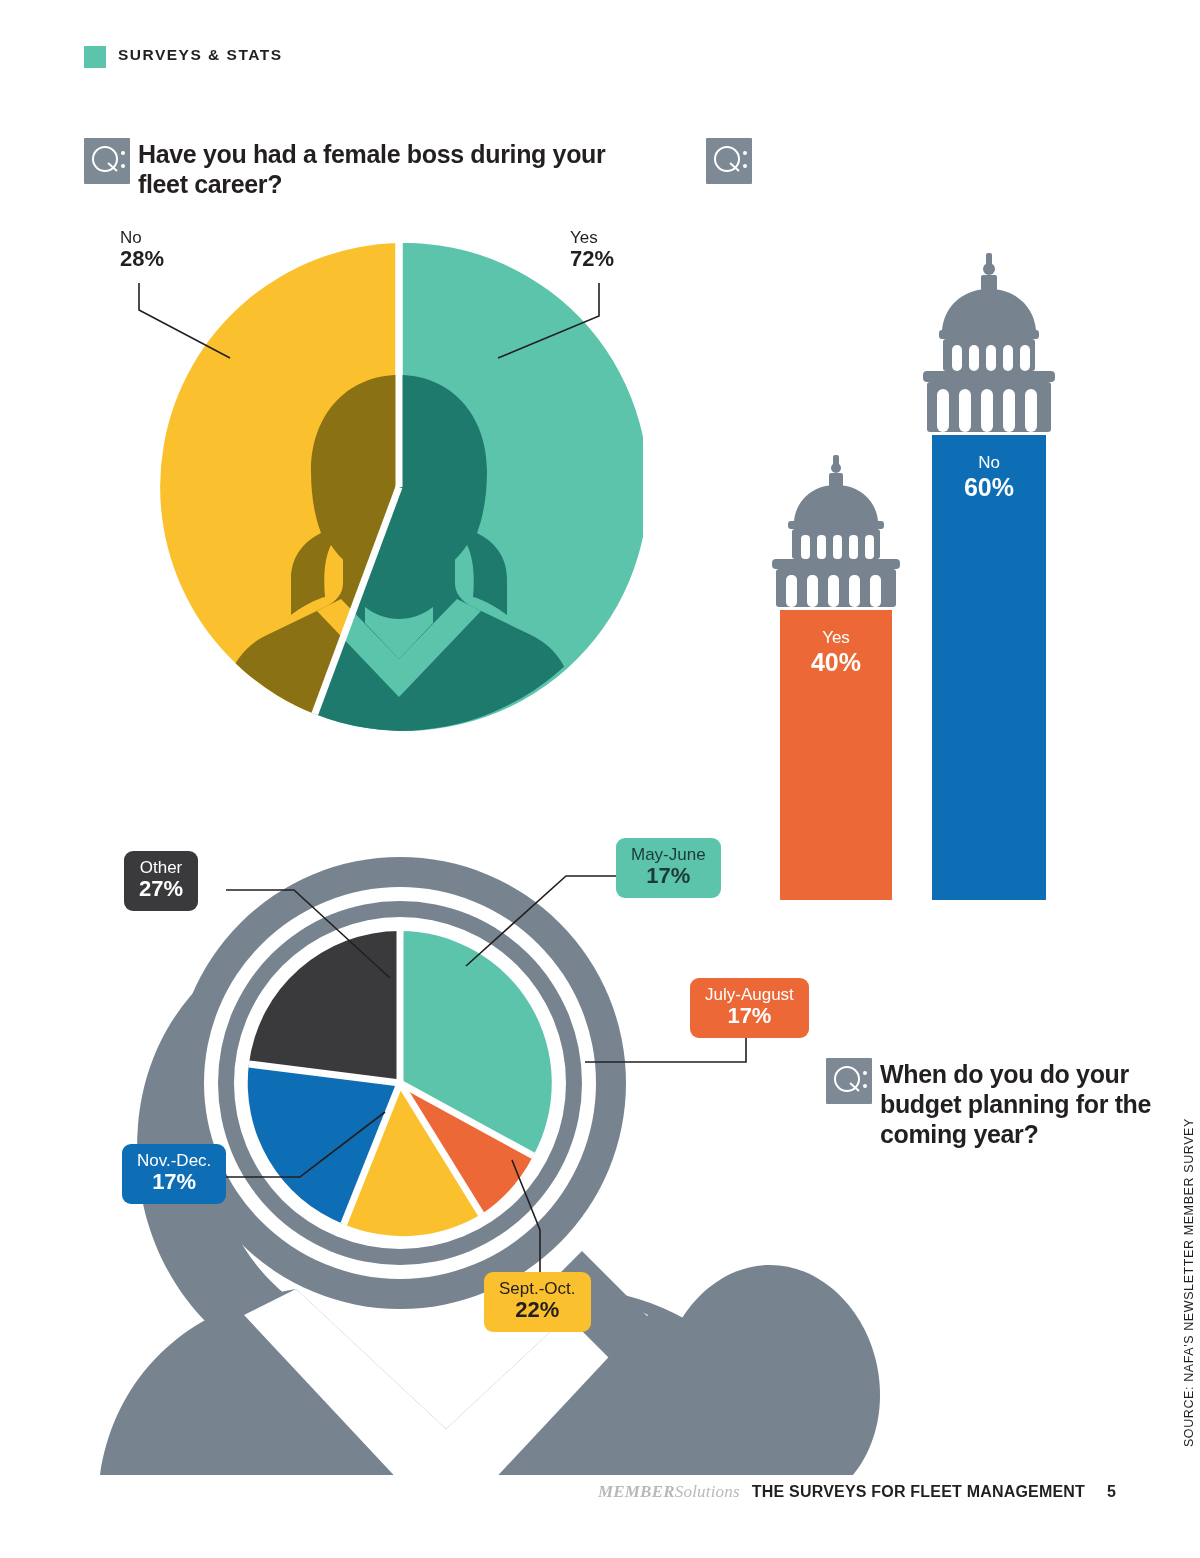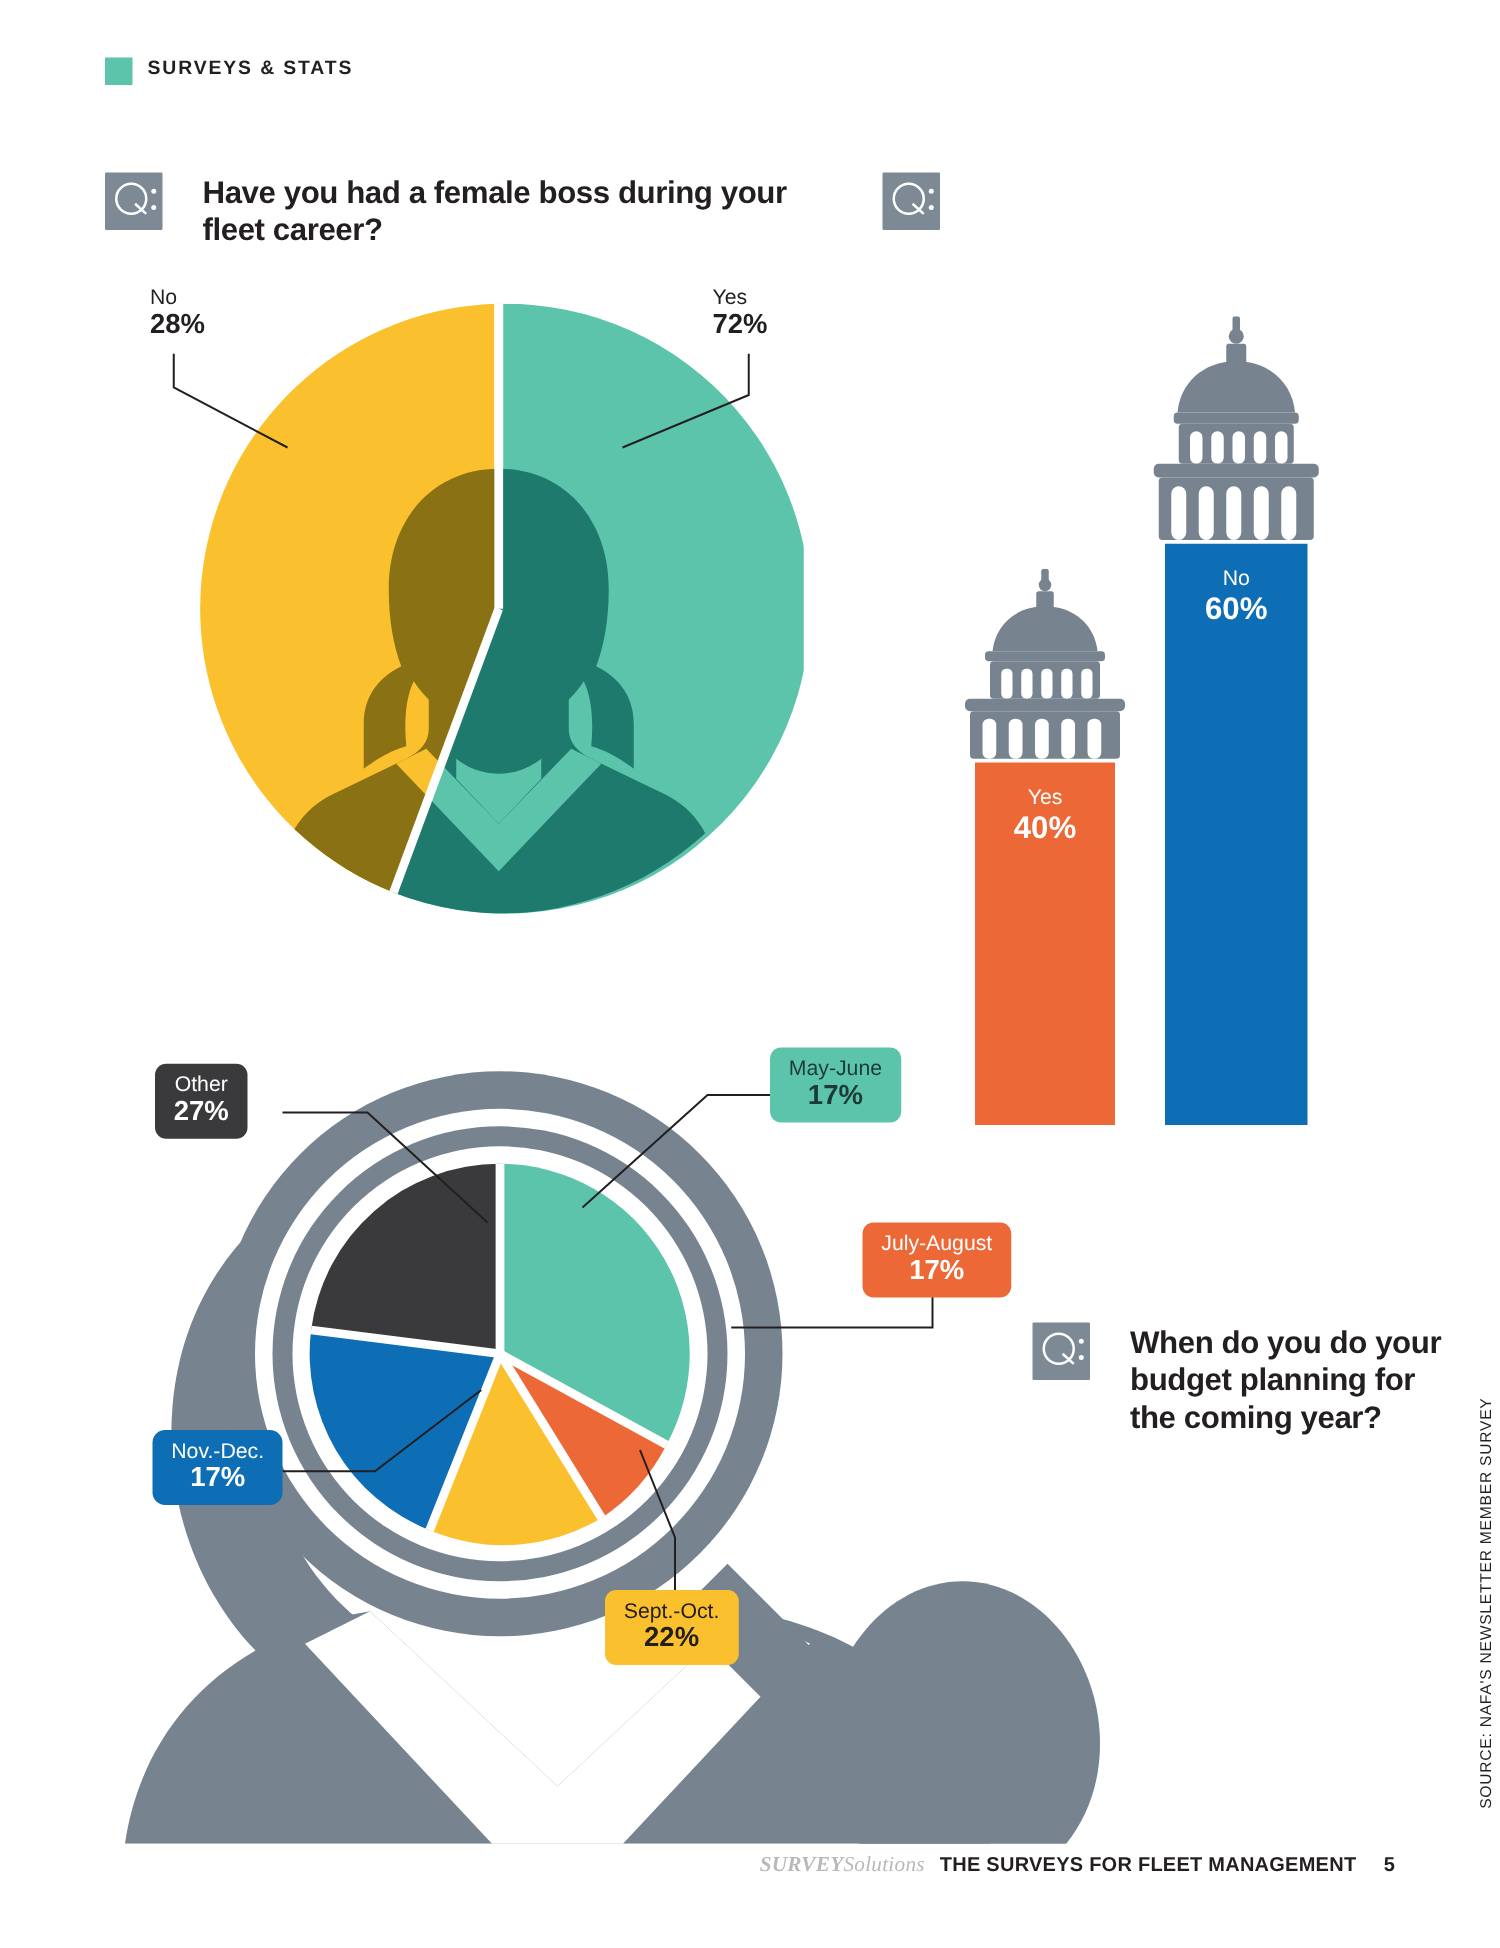--- a/index.html
+++ b/index.html
@@ -13,21 +13,21 @@
   }
 
   
   .kicker { position:absolute; left:84px; top:46px; display:flex; align-items:flex-start; gap:12px; }
   .kicker-swatch { width:22px; height:22px; background:#5dc4ac; }
   .kicker-text {
     font-size:15.5px; font-weight:bold; letter-spacing:1.5px; color:#231f20;
   }
 
   
-  .qblock { position:absolute; display:flex; gap:32px; align-items:flex-start; }
+  .qblock { position:absolute; display:flex; gap:8px; align-items:flex-start; }
   .qbadge {
     width:46px; height:46px; background:#7d8994; flex:0 0 46px;
     position:relative; border-radius:1px;
   }
   .qbadge .qring {
     position:absolute; left:8px; top:8px; width:26px; height:26px;
     border:2.2px solid #ffffff; border-radius:50%;
   }
   .qbadge .qtail {
     position:absolute; left:24px; top:24px; width:12px; height:2.2px;
@@ -80,21 +80,21 @@
   .badge .b-val  { font-size:22px; font-weight:bold; display:block; }
   .badge.dark   { background:#3a3a3c; color:#ffffff; }
   .badge.teal   { background:#5dc4ac; color:#1d3b36; }
   .badge.orange { background:#ec6836; color:#ffffff; }
   .badge.blue   { background:#0e6eb5; color:#ffffff; }
   .badge.yellow { background:#fbc02d; color:#231f20; }
 
   #b-other  { left:124px; top:851px; }
   #b-may    { left:616px; top:838px; }
   #b-july   { left:690px; top:978px; }
-  #b-nov    { left:122px; top:1144px;border-radius:10px; }
+  #b-nov    { left:122px; top:1144px; }
   #b-sept   { left:484px; top:1272px; }
 
   
   #source {
     position:absolute; right:18px; top:1118px;
     transform:rotate(-90deg); transform-origin:100% 0;
     font-size:12.5px; letter-spacing:0.6px; color:#231f20; white-space:nowrap;
   }
 
   
@@ -354,16 +354,16 @@
   <span class="b-val">17%</span>
 </div>
 <div class="badge yellow" id="b-sept">
   <span class="b-name">Sept.-Oct.</span>
   <span class="b-val">22%</span>
 </div>
 
 <div id="source">SOURCE: NAFA'S NEWSLETTER MEMBER SURVEY</div>
 
 <div id="footer">
-  <span class="fs"><b>SURVEY</b><span>Solutions</span></span>
+  <span class="fs"><b>MEMBER</b><span>Solutions</span></span>
   <span class="tagline">THE SURVEYS FOR FLEET MANAGEMENT</span>
   <span class="pageno">5</span>
 </div>
 
 </body></html>

